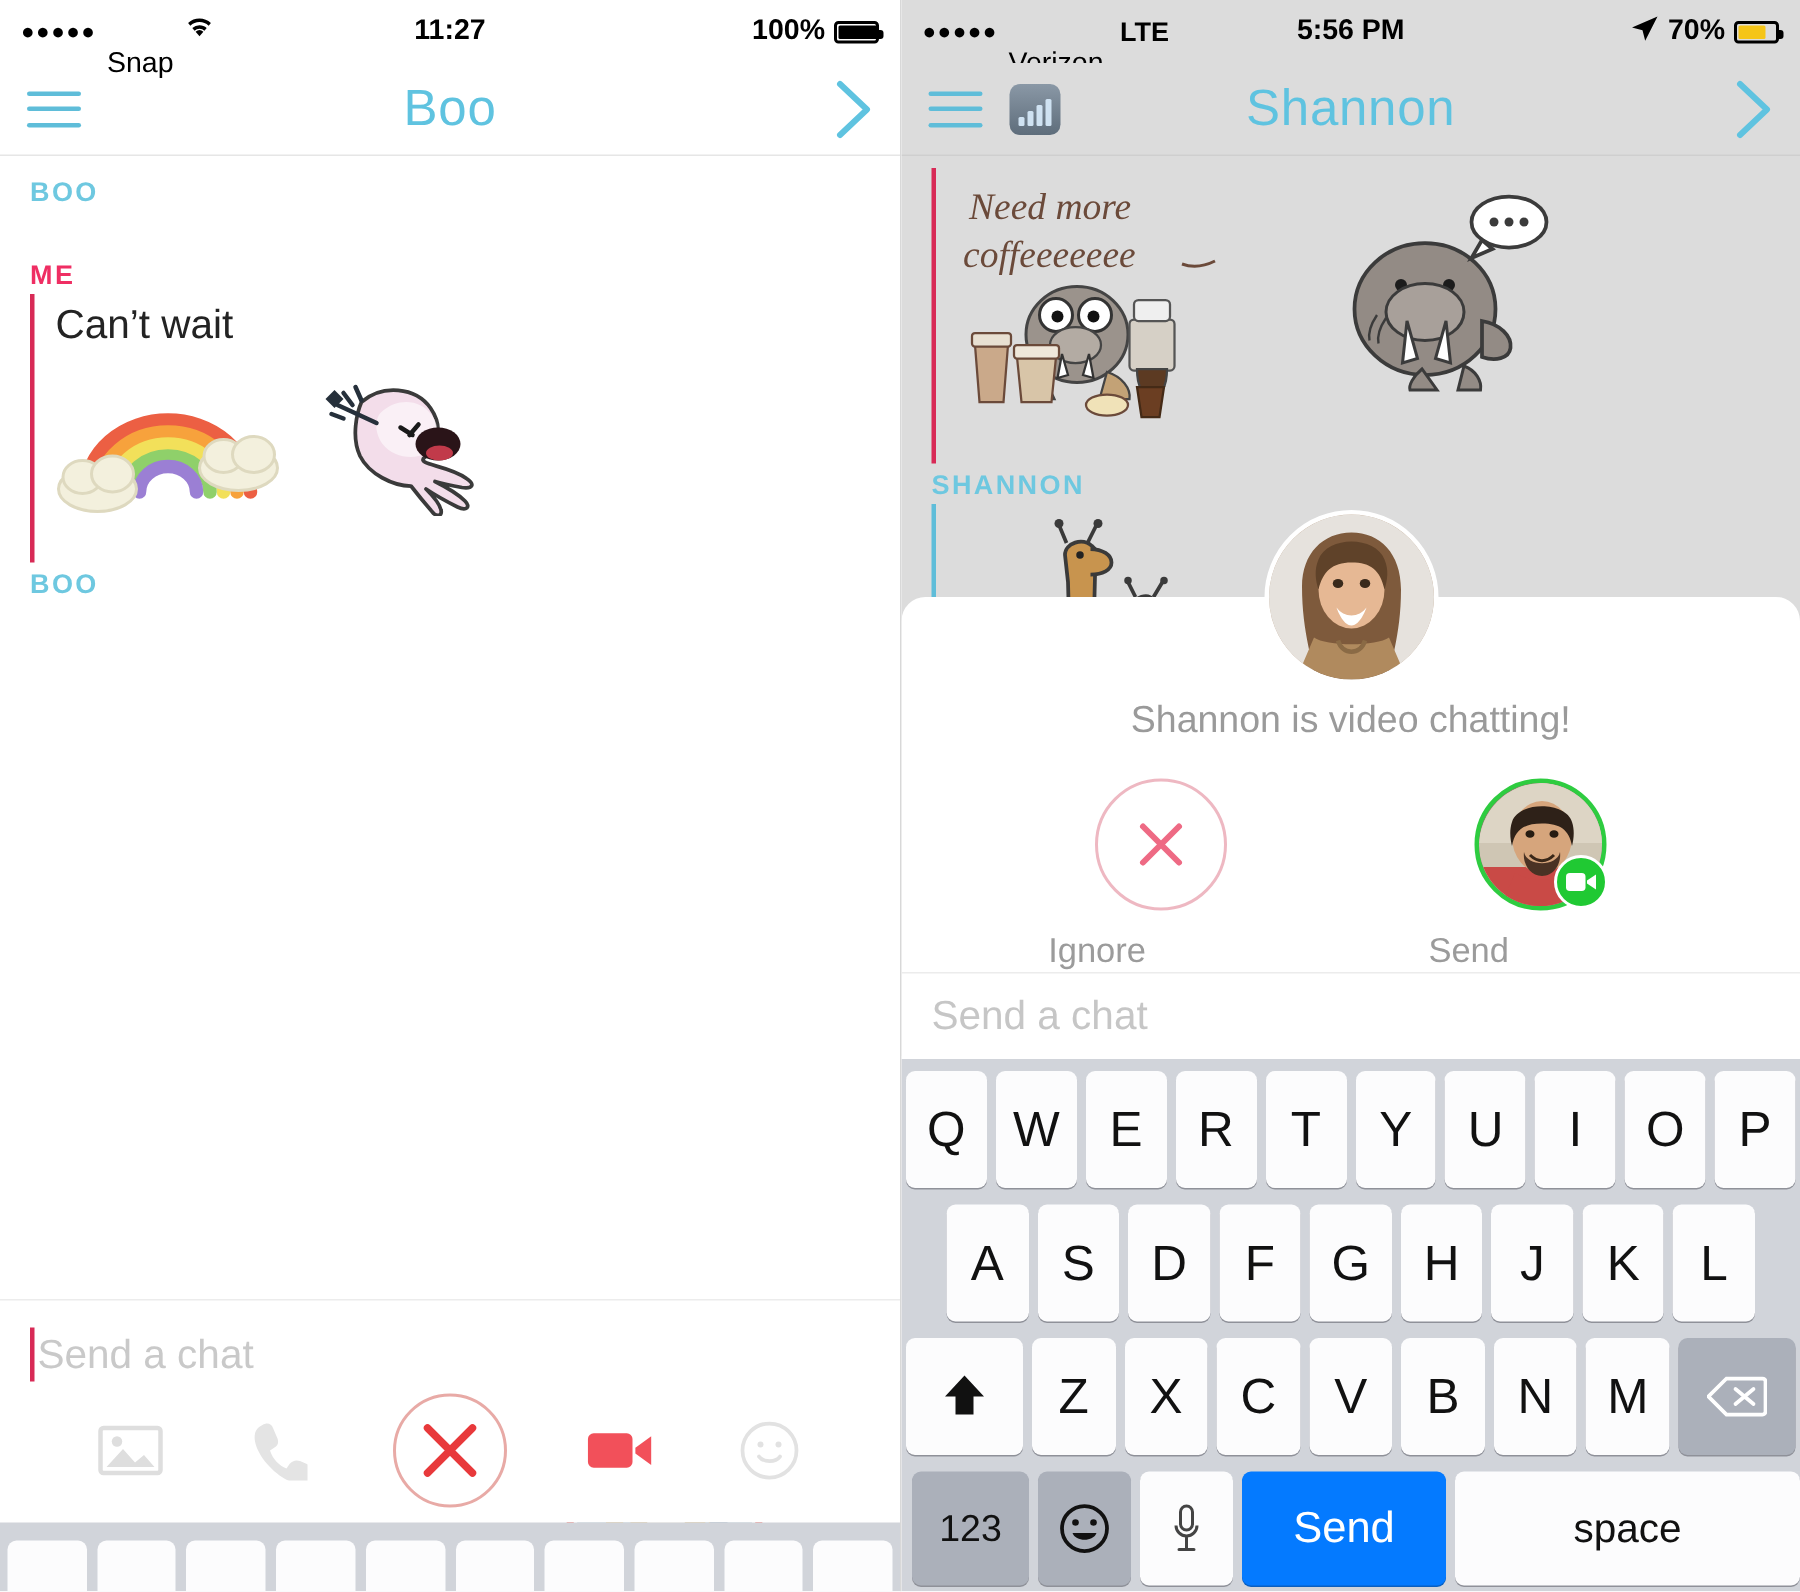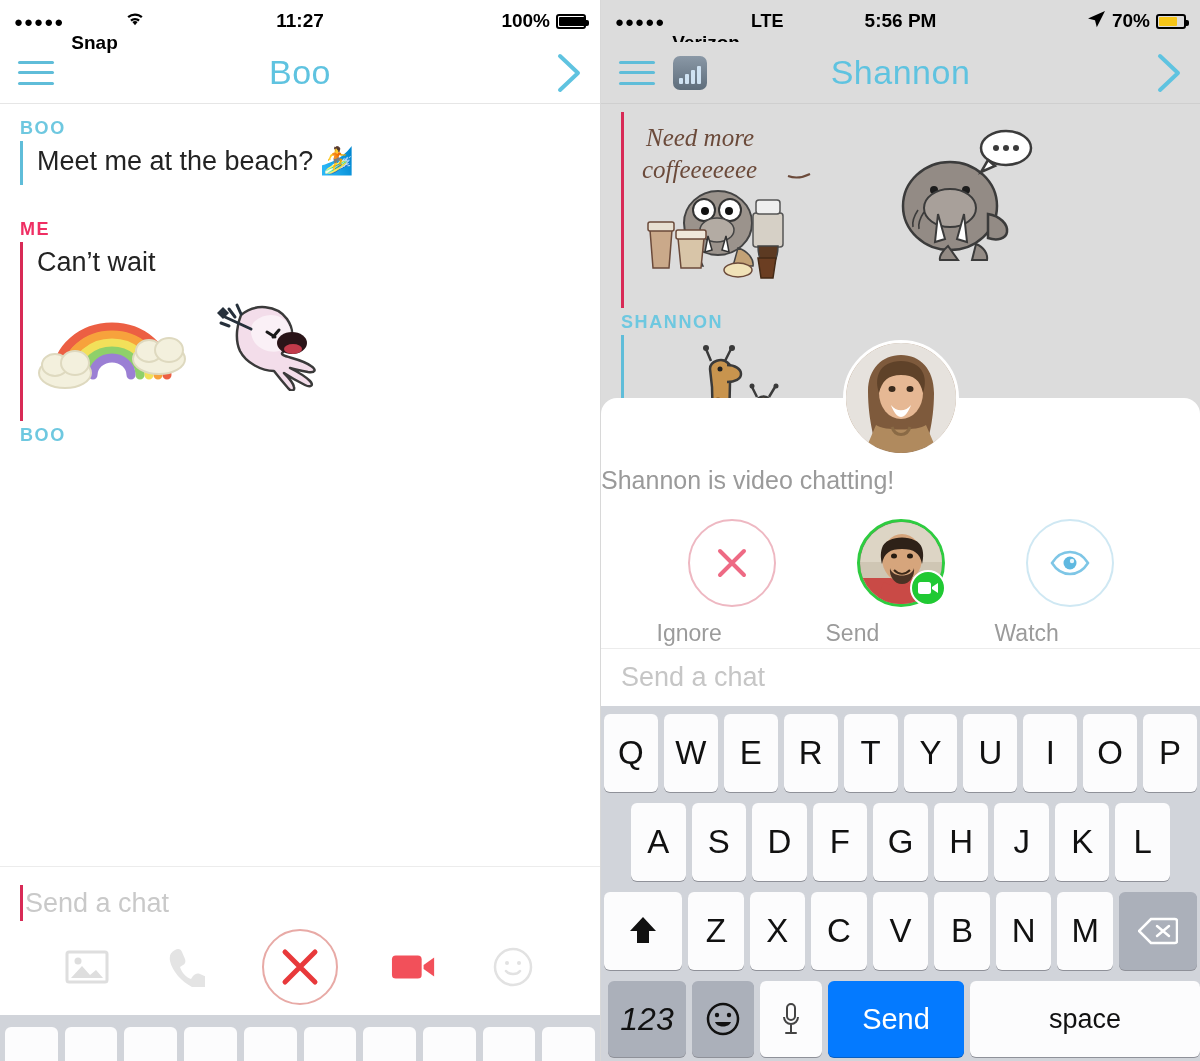--- a/index.html
+++ b/index.html
@@ -15,21 +15,21 @@
   .phone.right { border-left:1px solid #d8d8d8; }
 
   
   .statusbar {
     height:42px; display:flex; align-items:center;
     padding:0 14px; font-size:19px; font-weight:bold; color:#000;
     position:relative;
   }
   .sb-left { display:flex; align-items:center; gap:7px; }
   .dots { letter-spacing:1px; font-size:15px; line-height:1; }
-  .sb-carrier { font-size:19px; font-weight:bold;margin-top:43px; }
+  .sb-carrier { font-size:19px; font-weight:normal;margin-top:43px; }
   .sb-net { font-size:18px; font-weight:bold; margin-left:4px; }
   .sb-center {
     position:absolute; left:0; right:0; text-align:center;
     font-size:19px; font-weight:bold; pointer-events:none;
   }
   .sb-right { margin-left:auto; display:flex; align-items:center; gap:6px; z-index:2;}
   .batt { width:30px; height:15px; border:2px solid #000; border-radius:3px; position:relative; }
   .batt::after{content:"";position:absolute;right:-5px;top:4px;width:3px;height:6px;background:#000;border-radius:0 2px 2px 0;}
   .batt .fill{position:absolute;top:1px;left:1px;bottom:1px;background:#000;border-radius:1px;}
   .batt.yellow .fill{background:#f5c518;}
@@ -125,21 +125,21 @@
   .vc-card {
     position:absolute; left:0; right:0; top:398px; height:250px;
     background:#fff; border-radius:16px 16px 0 0;
     z-index:5;
   }
   .vc-avatar {
     position:absolute; top:-58px; left:50%; transform:translateX(-50%);
     width:116px; height:116px; border-radius:50%; overflow:hidden;
     background:#cbb9a8; border:3px solid #fff;
   }
-  .vc-status { text-align:left; padding-top:68px; font-size:25px; color:#9a9a9a; }
+  .vc-status { text-align:center; padding-top:68px; font-size:25px; color:#9a9a9a; }
   .vc-actions { display:flex; justify-content:space-around; align-items:flex-start; padding:24px 46px 0; }
   .vc-act { width:150px; text-align:left; }
   .vc-circle { width:88px; height:88px; border-radius:50%; margin:0 auto; display:flex; align-items:center; justify-content:center; position:relative;}
   .vc-ignore { border:2px solid #eeb8c2; }
   .vc-watch { border:2px solid #cfe8f3; }
   .vc-join { border:3px solid #2ecc40; overflow:visible; background:#8e8370; }
   .vc-join .jimg{position:absolute;inset:0;border-radius:50%;overflow:hidden;}
   .vc-badge{
     position:absolute; right:-4px; bottom:-2px; width:36px;height:36px;border-radius:50%;
     background:#20c933; border:2px solid #fff; display:flex;align-items:center;justify-content:center;
@@ -164,21 +164,21 @@
     background:#fcfcfd; border-radius:6px; flex:1;
     display:flex; align-items:center; justify-content:center;
     font-size:33px; color:#111; box-shadow:0 1px 0 #8f9199;
     font-weight:400;
   }
   .kb-row.r2 { padding:0 27px; }
   .kb-row.r3 { padding:0 0; }
   .key.dark { background:#abb0ba; box-shadow:0 1px 0 #8f9199; }
   .key.space { flex:0 0 230px; font-size:27px; }
   .key.send { flex:0 0 136px; background:#047aff; color:#fff; font-size:29px; box-shadow:0 1px 0 #0a5fc0; }
-  .key.num { flex:0 0 78px; font-size:32px;font-style:italic; }
+  .key.num { flex:0 0 78px; font-size:25px; }
   .key.emoji { flex:0 0 62px; font-size:30px; }
   .key.mic { flex:0 0 62px; }
   .key.shift { flex:0 0 78px; }
   .key.del { flex:0 0 78px; }
   .kb-row.r4 { flex:0 0 76px; gap:6px; justify-content:flex-start; padding:0 4px;}
 </style>
 </head>
 <body>
 
 <div class="stage">
@@ -217,23 +217,20 @@
         <svg width="26" height="40" viewBox="0 0 26 40">
             <path d="M4 3l18 17L4 37" stroke="#5fc3e0" stroke-width="4" fill="none" stroke-linecap="round" stroke-linejoin="round"></path>
           </svg>
       </div>
     </div>
 
     <div class="chat">
 
       <div class="msg-group" style="padding-top:14px;">
         <div class="msg-label label-boo">BOO</div>
-        <div class="msg-body bar-blue">
-          <div class="msg-text">Meet me at the beach? 🏄</div>
-        </div>
       </div>
 
       <div class="msg-group" style="padding-top:6px;margin-top:28px;">
         <div class="msg-label label-me">ME</div>
         <div class="msg-body bar-pink">
           <div class="msg-text">Can’t wait</div>
           <div class="sticker-row">
 
             <span>
               <svg width="150" height="88" viewBox="0 0 150 88">
@@ -554,30 +551,20 @@
             <div class="vc-badge">
               <svg width="20" height="14" viewBox="0 0 20 14">
                   <rect x="0" y="1" width="13" height="12" rx="2.5" fill="#fff"></rect>
                   <path d="M14 6l6-4v10l-6-4z" fill="#fff"></path>
                 </svg>
             </div>
           </div>
           <div class="vc-label">Send</div>
         </div>
 
-        <div class="vc-act">
-          <div class="vc-circle vc-watch">
-            <svg width="40" height="26" viewBox="0 0 40 26">
-                <path d="M2 13C7 5 14 2 20 2s13 3 18 11c-5 8-12 11-18 11S7 21 2 13z" fill="none" stroke="#7ec6e6" stroke-width="2.5"></path>
-                <circle cx="20" cy="13" r="6.5" fill="#5fb8e0"></circle>
-                <circle cx="22" cy="11" r="2.2" fill="#eaf6fb"></circle>
-              </svg>
-          </div>
-          <div class="vc-label">Watch</div>
-        </div>
       </div>
     </div>
 
     <div class="r-composer">
       <span class="ph">Send a chat</span>
     </div>
 
     <div class="keyboard">
       <div class="kb-row r1">
         <div class="key">Q</div>

